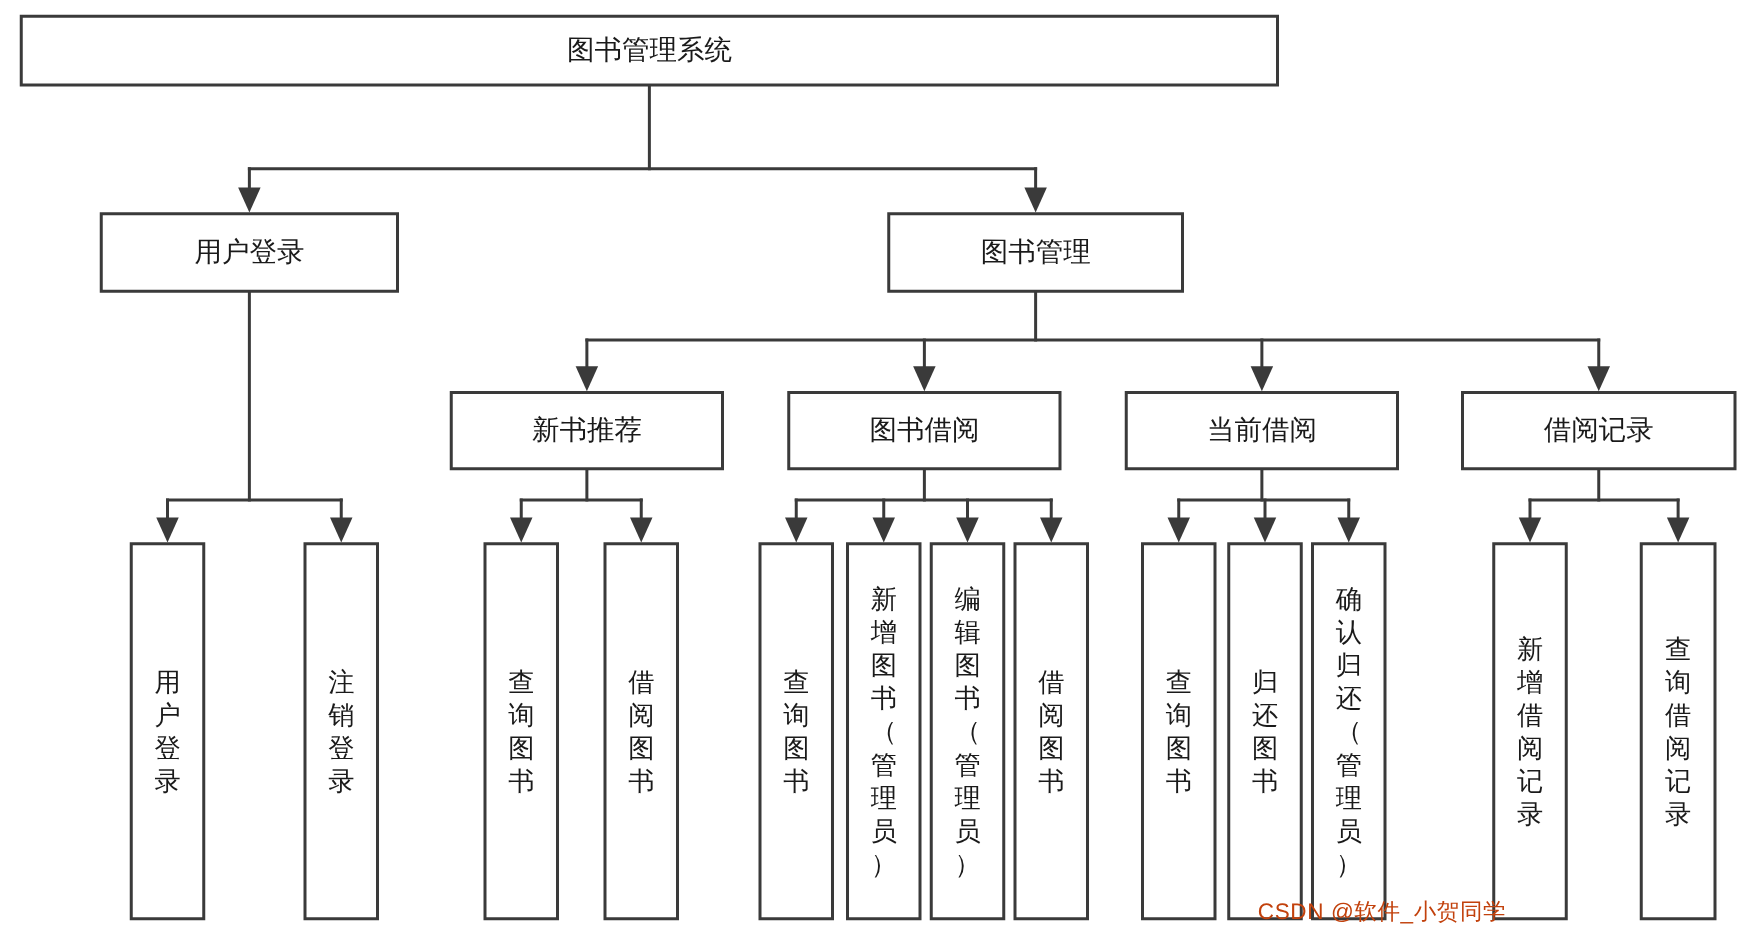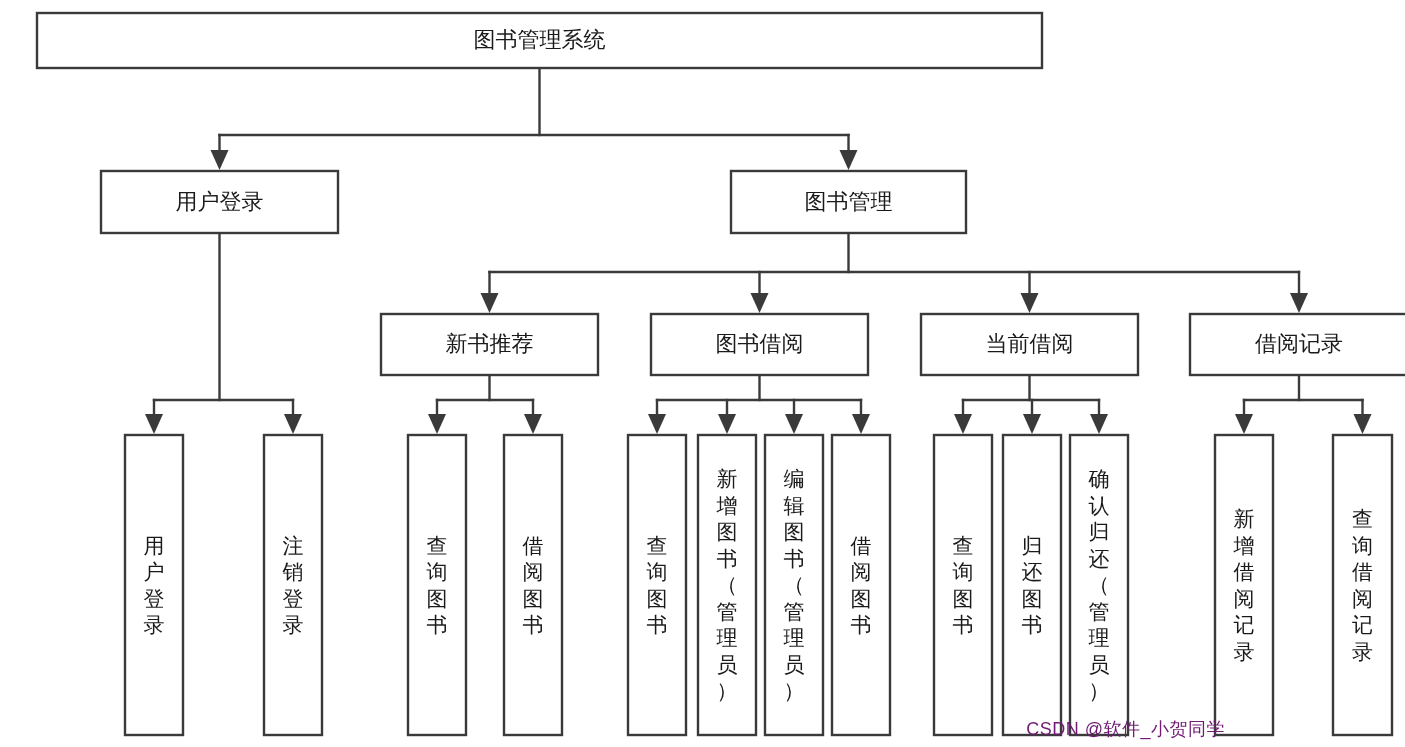--- a/index.html
+++ b/index.html
@@ -13,21 +13,20 @@
     font-family: "Liberation Sans", "DejaVu Sans", sans-serif;
     overflow: hidden;
     position: relative;
   }
   #diagram-root {
     position: absolute;
     left: 0;
     top: 0;
     width: 1219px;
     height: 747px;
-    padding-left: 20px;
   }
   .node-box {
     fill: #ffffff;
     stroke: #3a3a3a;
     stroke-width: 2.4;
   }
   .node-label-h {
     font-family: "Liberation Sans", "DejaVu Sans", sans-serif;
     font-size: 22px;
     fill: #1a1a1a;
@@ -49,21 +48,21 @@
   .arrow-head {
     fill: #3a3a3a;
     stroke: none;
   }
   .watermark-text {
     position: absolute;
     right: 14px;
     bottom: 6px;
     font-family: "Liberation Sans", "DejaVu Sans", sans-serif;
     font-size: 18px;
-    color: #701a75;
+    color: #c2410c;
     white-space: nowrap;
     letter-spacing: 0.5px;
     user-select: none;
   }
 </style>
 </head>
 <body>
 
 <div id="diagram-root">
   <svg id="diagram-svg" width="1405" height="747" viewBox="0 0 1405 747" xmlns="http://www.w3.org/2000/svg">

